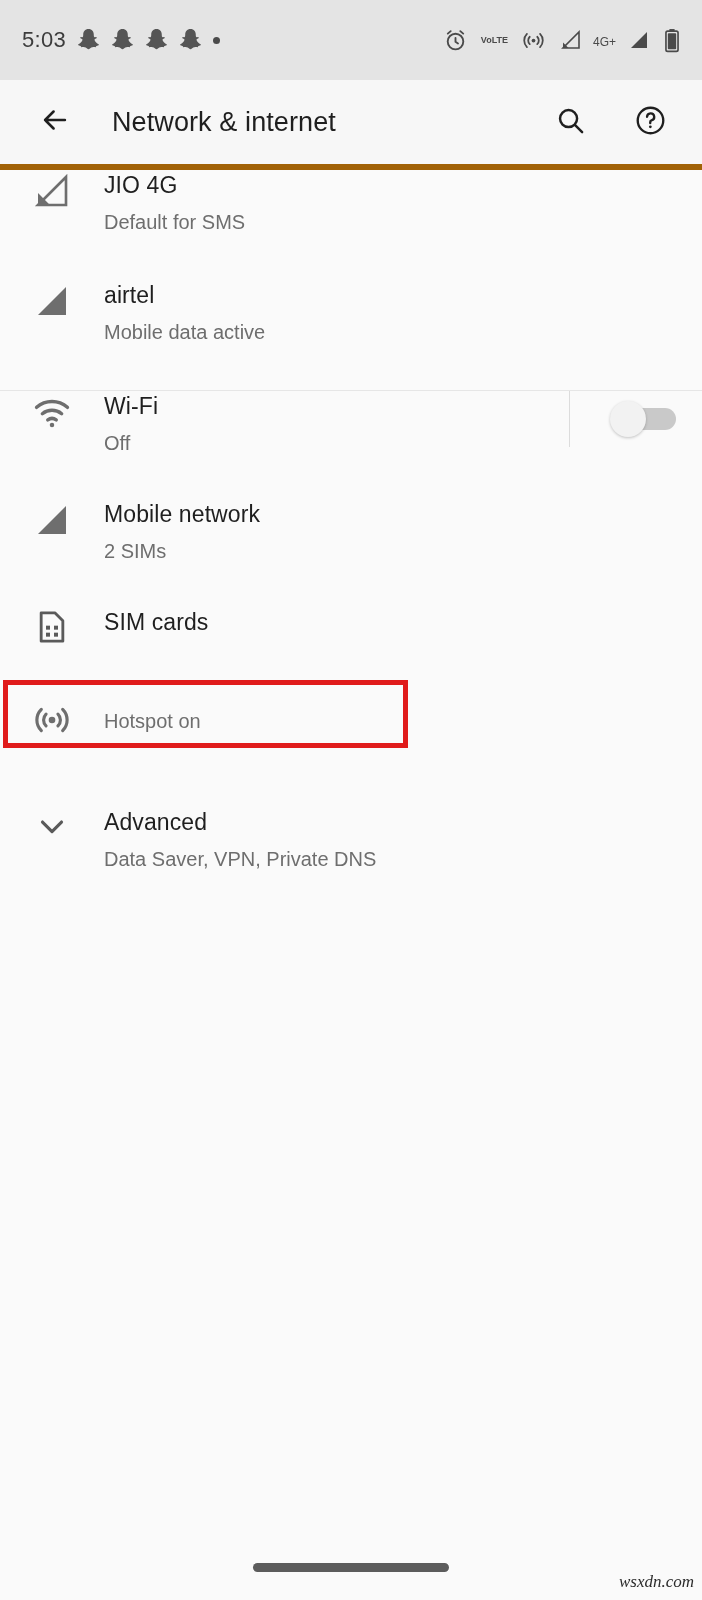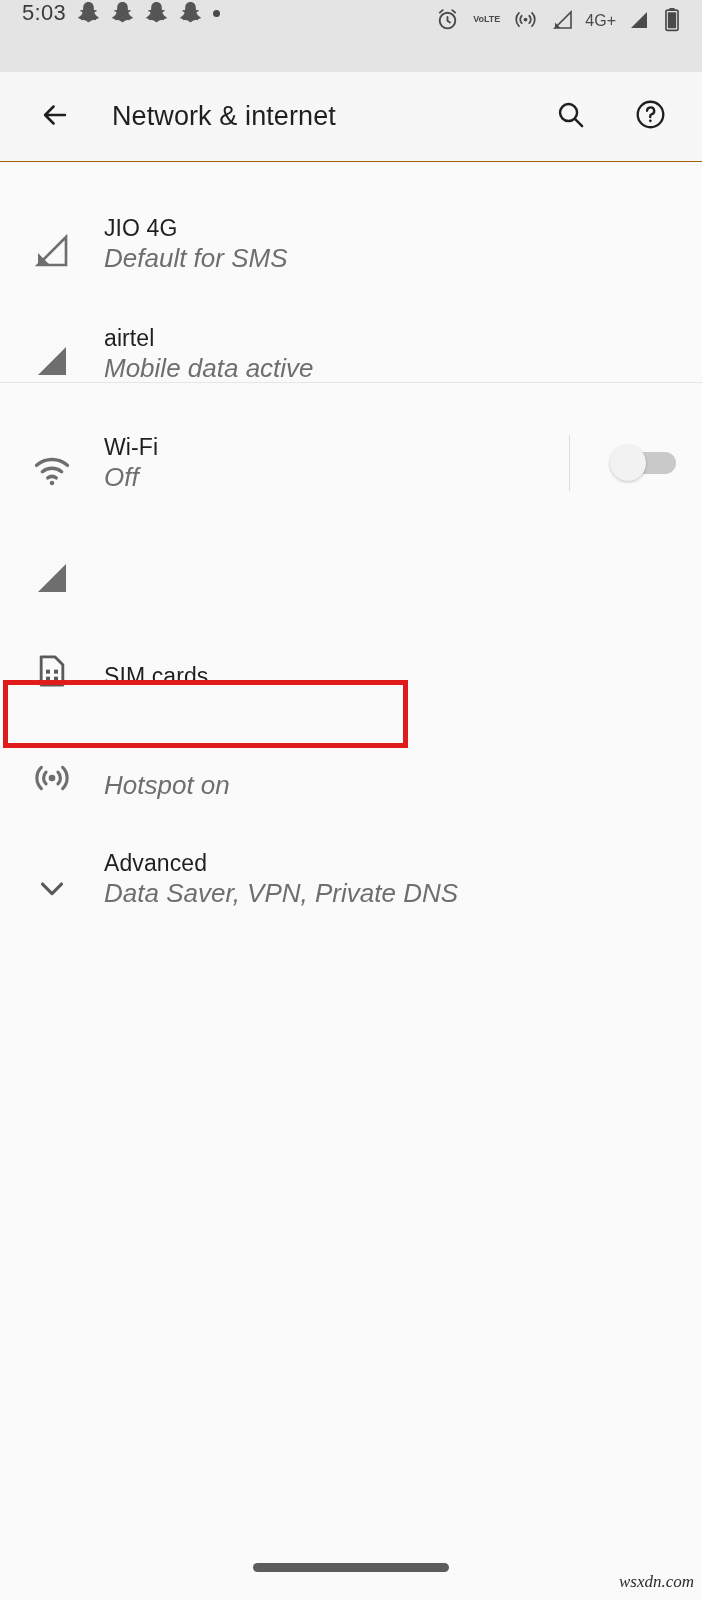--- a/index.html
+++ b/index.html
@@ -6,63 +6,63 @@
   html, body {
     width:702px; height:1600px;
     background:#fafafa;
     font-family:"Liberation Sans", sans-serif;
     overflow:hidden;
   }
   .phone { position:relative; width:702px; height:1600px; background:#fafafa; }
 
   
   .statusbar {
-    height:72px; background:#e4e4e4;
-    display:flex; align-items:flex-start;
+    height:80px; background:#e4e4e4;
+    display:flex; align-items:center;
     padding:0 22px 0 22px;
   }
   .sb-left { display:flex; align-items:center; gap:11px; }
   .sb-time { font-size:22px; color:#3c3c3c; letter-spacing:.3px; }
   .sb-right { margin-left:auto; display:flex; align-items:center; gap:13px; }
   .ghost { width:23px; height:25px; position:relative; }
   .ghost svg { display:block; }
   .sb-dot { width:7px; height:7px; border-radius:50%; background:#4a4a4a; }
   .sb-ico { display:flex; align-items:center; }
   .volte { display:flex; flex-direction:row; align-items:flex-start;
            font-size:9px; line-height:9px; font-weight:bold; color:#4a4a4a; }
-  .net4g { font-size:16px; color:#4a4a4a; font-weight:500; margin:12px -2px 9px -3px; }
+  .net4g { font-size:12px; color:#4a4a4a; font-weight:500; margin:12px -2px 9px -3px; }
 
   
   .appbar {
     height:90px; background:#f7f7f7;
     display:flex; align-items:center;
     padding:0 28px 0 30px;
-    border-bottom:1px solid #a16207;
+    border-bottom:6px solid #a16207;
   }
   .back-btn { width:50px; height:50px; display:flex; align-items:center; justify-content:center; cursor:pointer; }
   .app-title { font-size:27px; color:#1f1f1f; margin-left:32px; letter-spacing:.1px; }
   .appbar-actions { margin-left:auto; display:flex; align-items:center; gap:32px; }
   .ab-icon { width:48px; height:48px; display:flex; align-items:center; justify-content:center; cursor:pointer; }
 
   
   .list { background:#fafafa; }
   .row {
     position:relative;
-    display:flex; align-items:flex-end;
+    display:flex; align-items:flex-start;
     min-height:104px;
     padding:0 26px 0 0;
     cursor:pointer;
   }
   .row-icon {
     width:104px; min-width:104px;
     display:flex; align-items:center; justify-content:center;
   }
   .row-text { display:flex; flex-direction:column; justify-content:center; flex:1; }
   .row-title { font-size:23px; color:#1f1f1f; line-height:30px; letter-spacing:.1px; }
-  .row-sub { font-size:26px; color:#6e6e6e; line-height:27px; margin-top:2px;font-style:italic; }
+  .row-sub { font-size:20px; color:#6e6e6e; line-height:27px; margin-top:9px; }
   .section-div { height:1px; background:#e6e6e6; width:100%; }
 
   
   .row-right { display:flex; align-items:center; margin-left:auto; }
   .tgl-divider { width:1px; height:56px; background:#dcdcdc; margin-right:40px; }
   .toggle { position:relative; width:66px; height:36px; cursor:pointer; }
   .toggle .track {
     position:absolute; right:0; top:7px;
     width:54px; height:22px; border-radius:11px; background:#c9c9c9;
   }
@@ -256,20 +256,24 @@
         </div>
       </div>
     </div>
 
     <div class="row" style="min-height:108px">
       <div class="row-icon">
         <svg width="42" height="42" viewBox="0 0 24 24">
           <path d="M20 4 L20 20 L4 20 Z" fill="#6e6e6e"></path>
         </svg>
       </div>
+      <div class="row-text">
+        <span class="row-title">Mobile network</span>
+        <span class="row-sub">2 SIMs</span>
+      </div>
     </div>
 
 
     <div class="row" style="min-height:92px">
       <div class="row-icon">
         <svg width="40" height="40" viewBox="0 0 24 24" fill="none" stroke="#5a5a5a" stroke-width="1.7" stroke-linejoin="round">
           <path d="M5.5 3.5h8.2L18.5 8.3V20.5H5.5z"></path>
           <rect x="8.4" y="11.2" width="2.4" height="2.4" fill="#5a5a5a" stroke="none"></rect>
           <rect x="13.2" y="11.2" width="2.4" height="2.4" fill="#5a5a5a" stroke="none"></rect>
           <rect x="8.4" y="15.4" width="2.4" height="2.4" fill="#5a5a5a" stroke="none"></rect>

